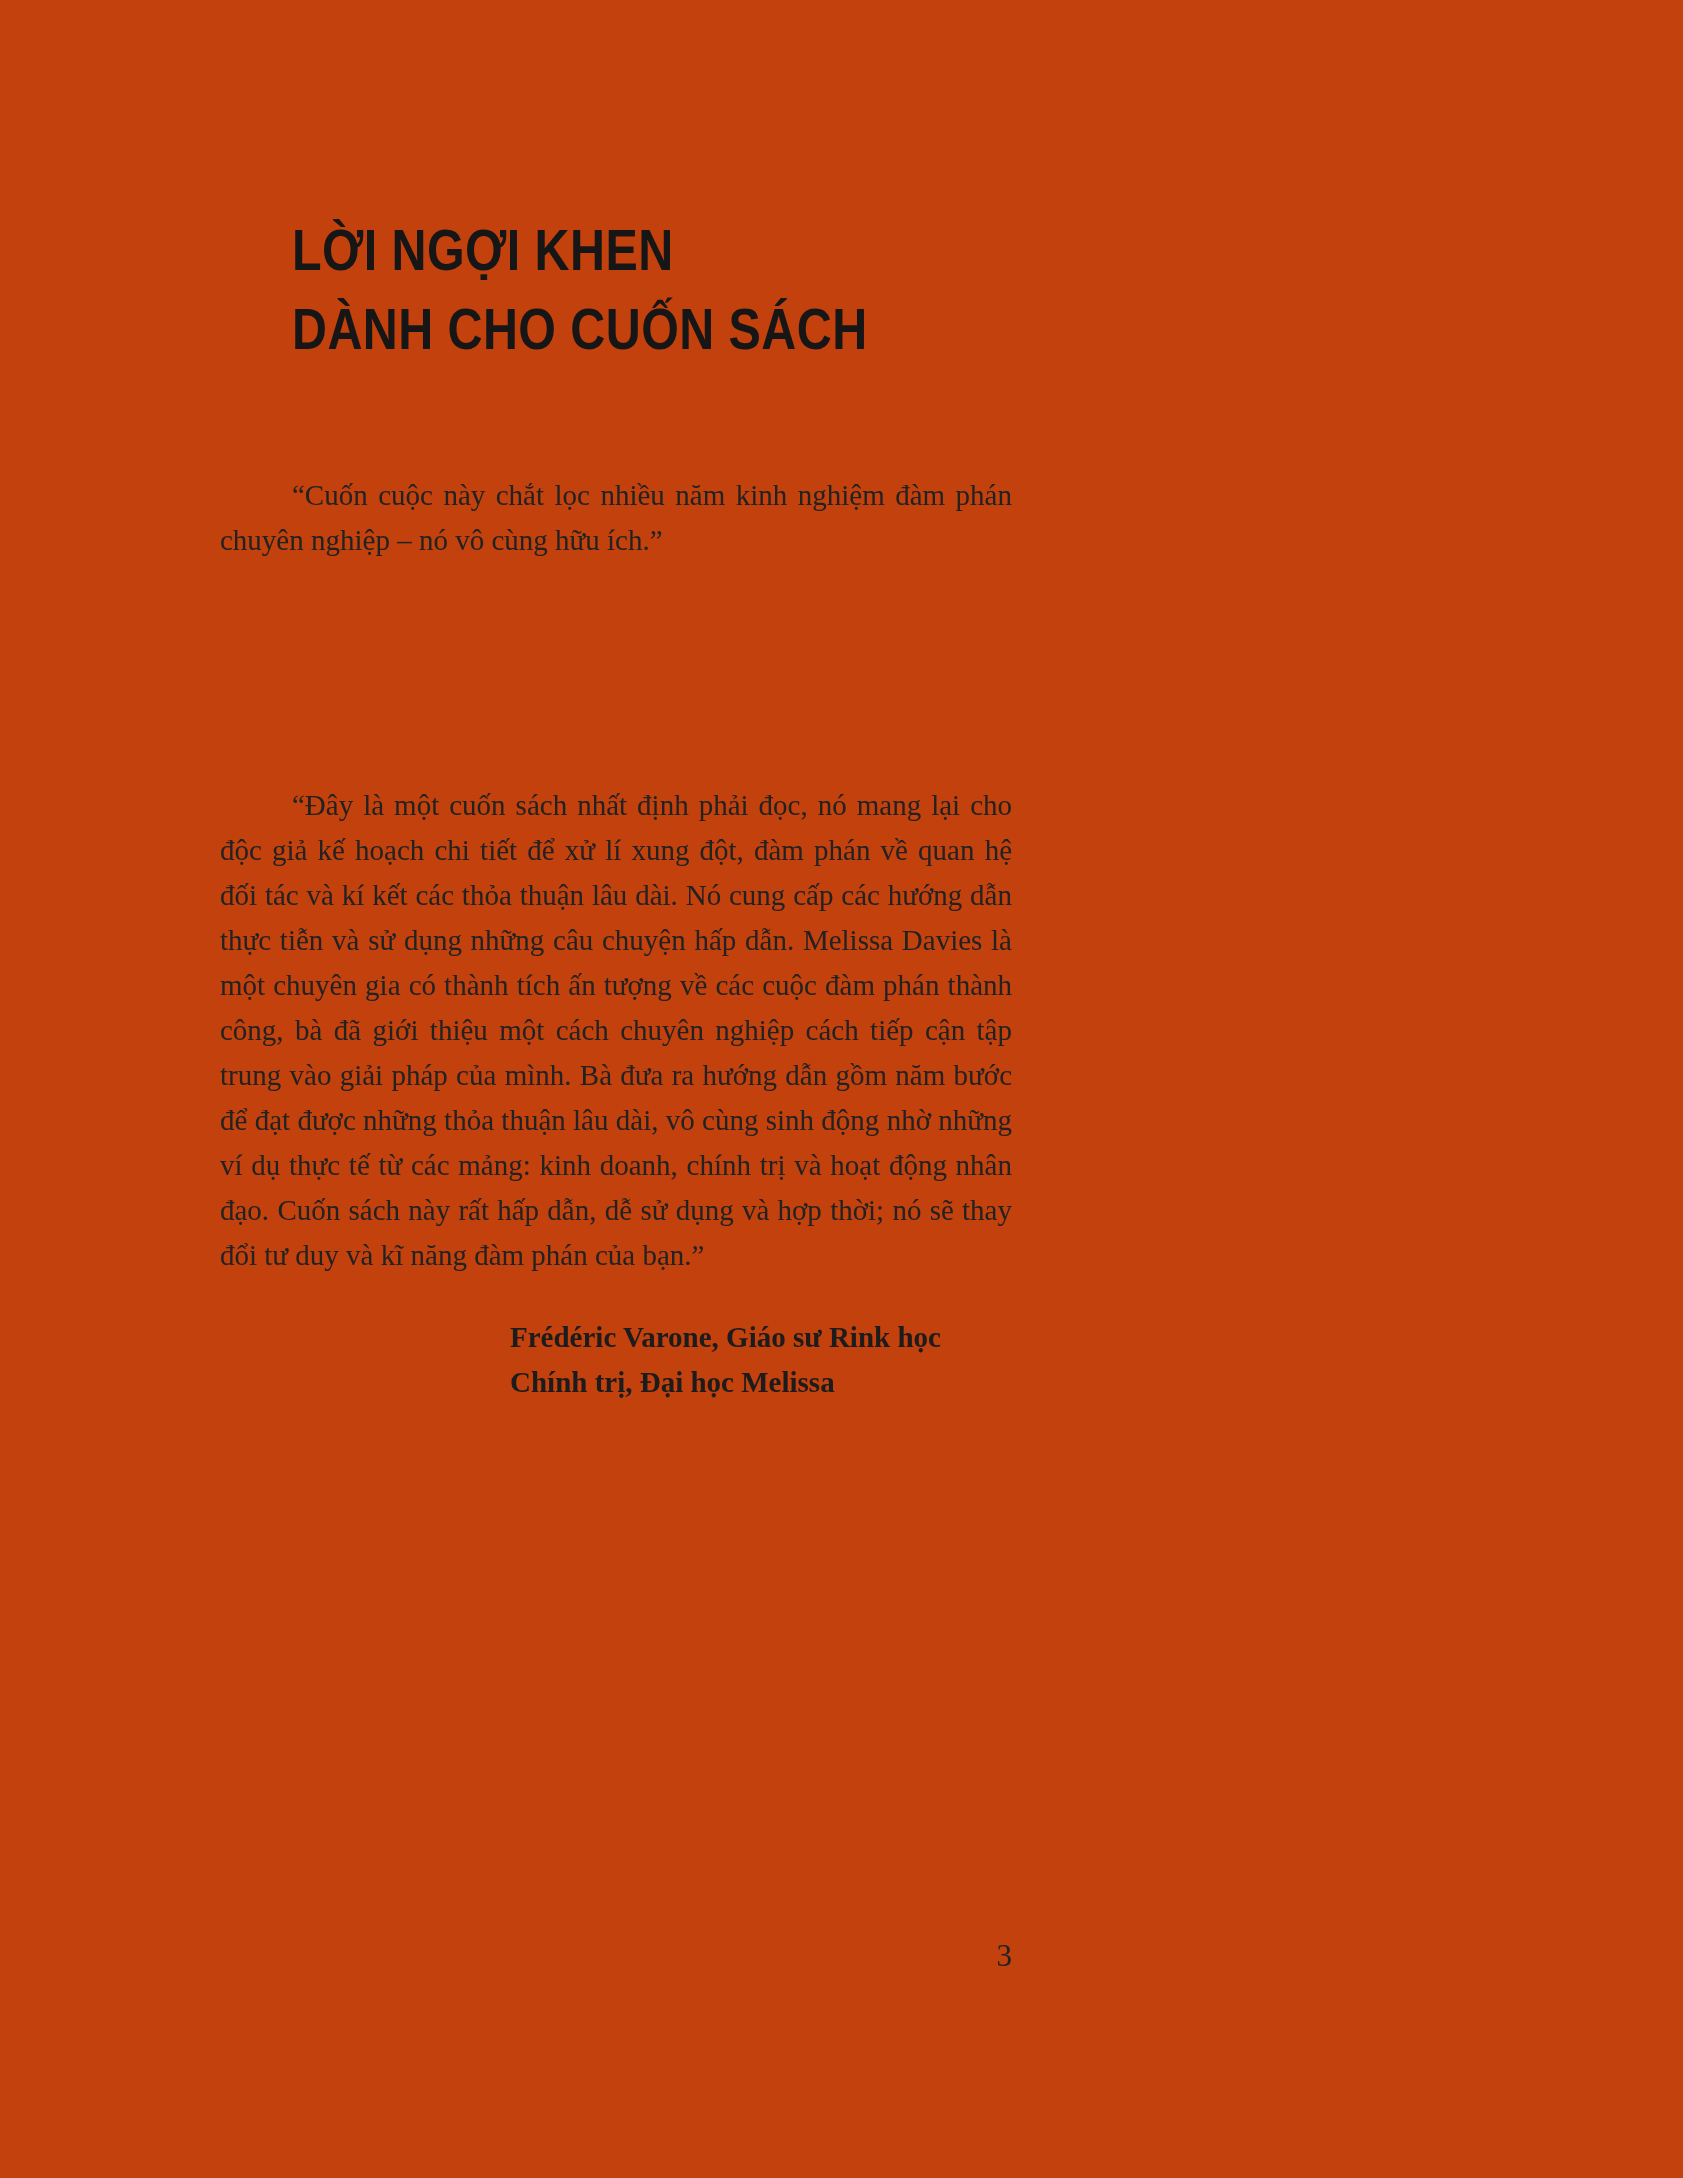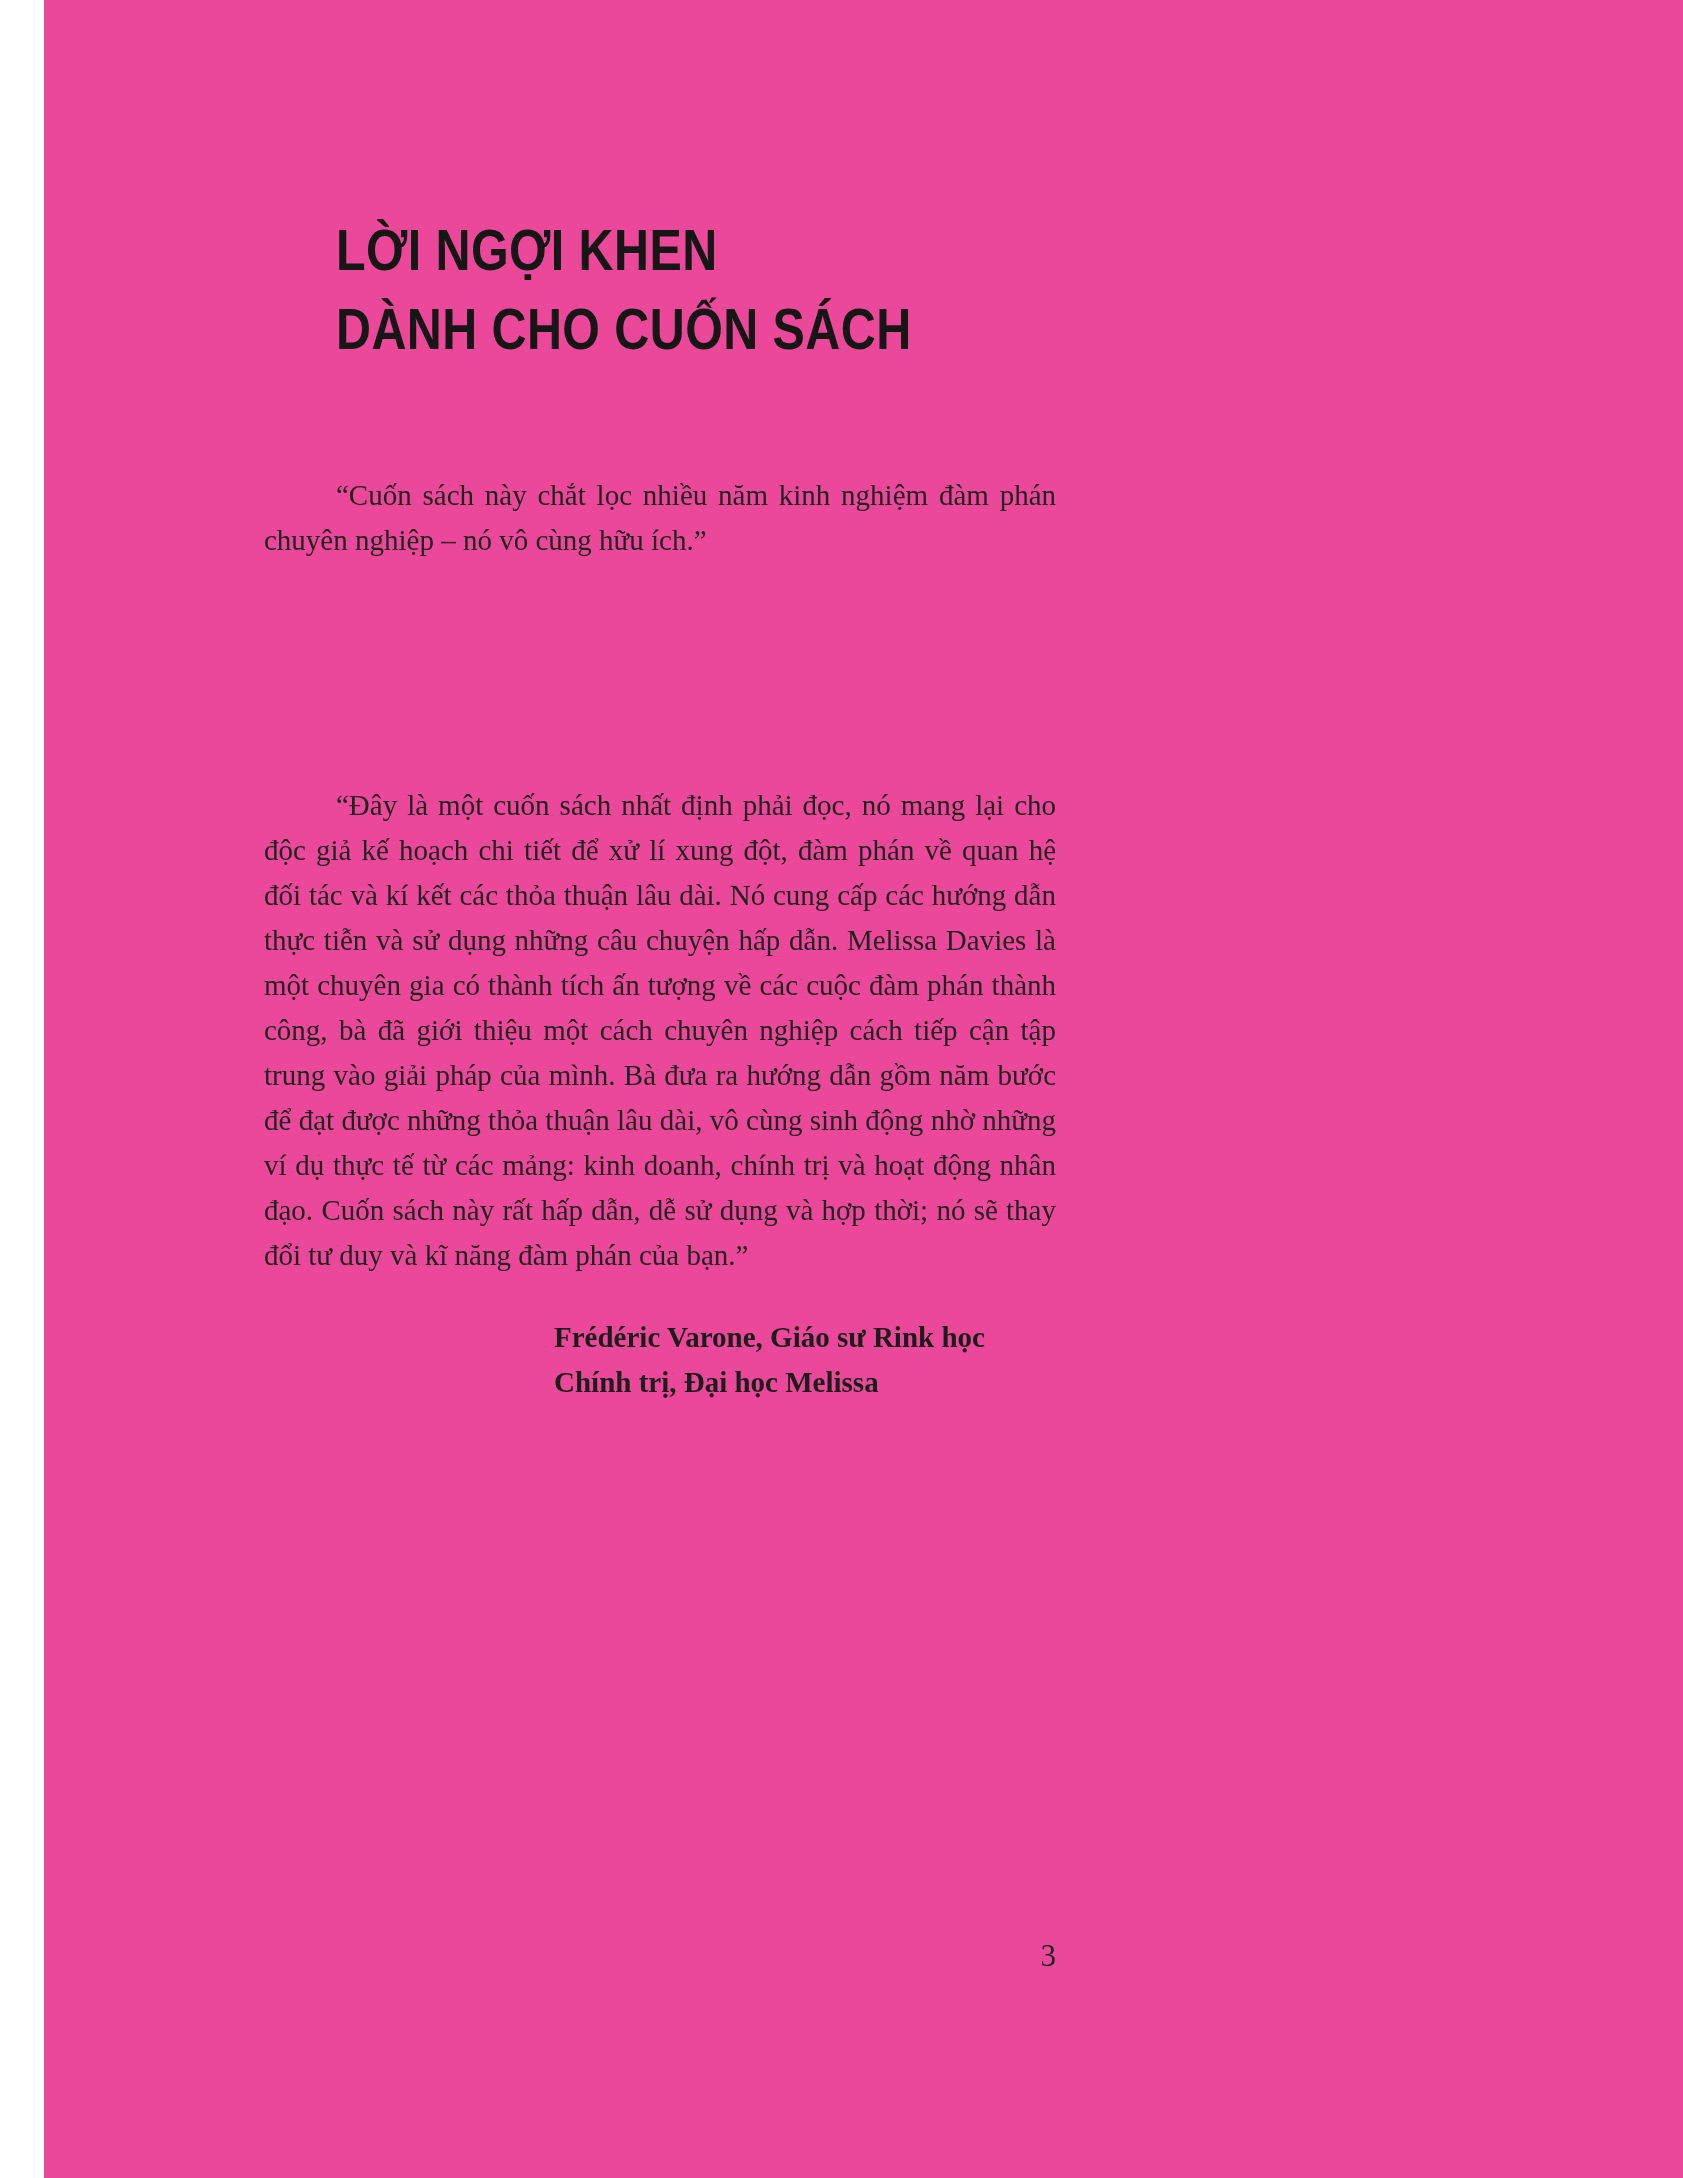--- a/index.html
+++ b/index.html
@@ -11,22 +11,21 @@
     width: 1683px;
     height: 2178px;
     position: relative;
     font-family: "Liberation Serif", serif;
     color: #1c1c1c;
     overflow: hidden;
   }
   .page {
     position: absolute;
     inset: 0;
-    background: #ec4899;
-    margin-left: 44px;
+    background: #c2410c;
   }
   
   .book-title {
     position: absolute;
     left: 292px;
     top: 173px;
     font-family: "Liberation Sans", sans-serif;
     font-weight: 700;
     font-size: 57px;
     line-height: 79px;
@@ -81,21 +80,21 @@
 </head>
 <body>
 
 <div class="page">
 
   <h1 class="book-title">
     <span class="tline"><span>LỜI NGỢI KHEN</span></span>
     <span class="tline"><span>DÀNH CHO CUỐN SÁCH</span></span>
   </h1>
 
-  <p class="quote quote-1">“Cuốn sách này chắt lọc nhiều năm kinh nghiệm đàm phán chuyên nghiệp – nó vô cùng hữu ích.”</p>
+  <p class="quote quote-1">“Cuốn cuộc này chắt lọc nhiều năm kinh nghiệm đàm phán chuyên nghiệp – nó vô cùng hữu ích.”</p>
 
 
   <p class="quote quote-2">“Đây là một cuốn sách nhất định phải đọc, nó mang lại cho độc giả kế hoạch chi tiết để xử lí xung đột, đàm phán về quan hệ đối tác và kí kết các thỏa thuận lâu dài. Nó cung cấp các hướng dẫn thực tiễn và sử dụng những câu chuyện hấp dẫn. Melissa Davies là một chuyên gia có thành tích ấn tượng về các cuộc đàm phán thành công, bà đã giới thiệu một cách chuyên nghiệp cách tiếp cận tập trung vào giải pháp của mình. Bà đưa ra hướng dẫn gồm năm bước để đạt được những thỏa thuận lâu dài, vô cùng sinh động nhờ những ví dụ thực tế từ các mảng: kinh doanh, chính trị và hoạt động nhân đạo. Cuốn sách này rất hấp dẫn, dễ sử dụng và hợp thời; nó sẽ thay đổi tư duy và kĩ năng đàm phán của bạn.”</p>
 
   <div class="attribution attribution-2">
     <span class="aline">Frédéric Varone, Giáo sư Rink học</span>
     <span class="aline">Chính trị, Đại học Melissa</span>
   </div>
 
   <div class="page-number">3</div>

